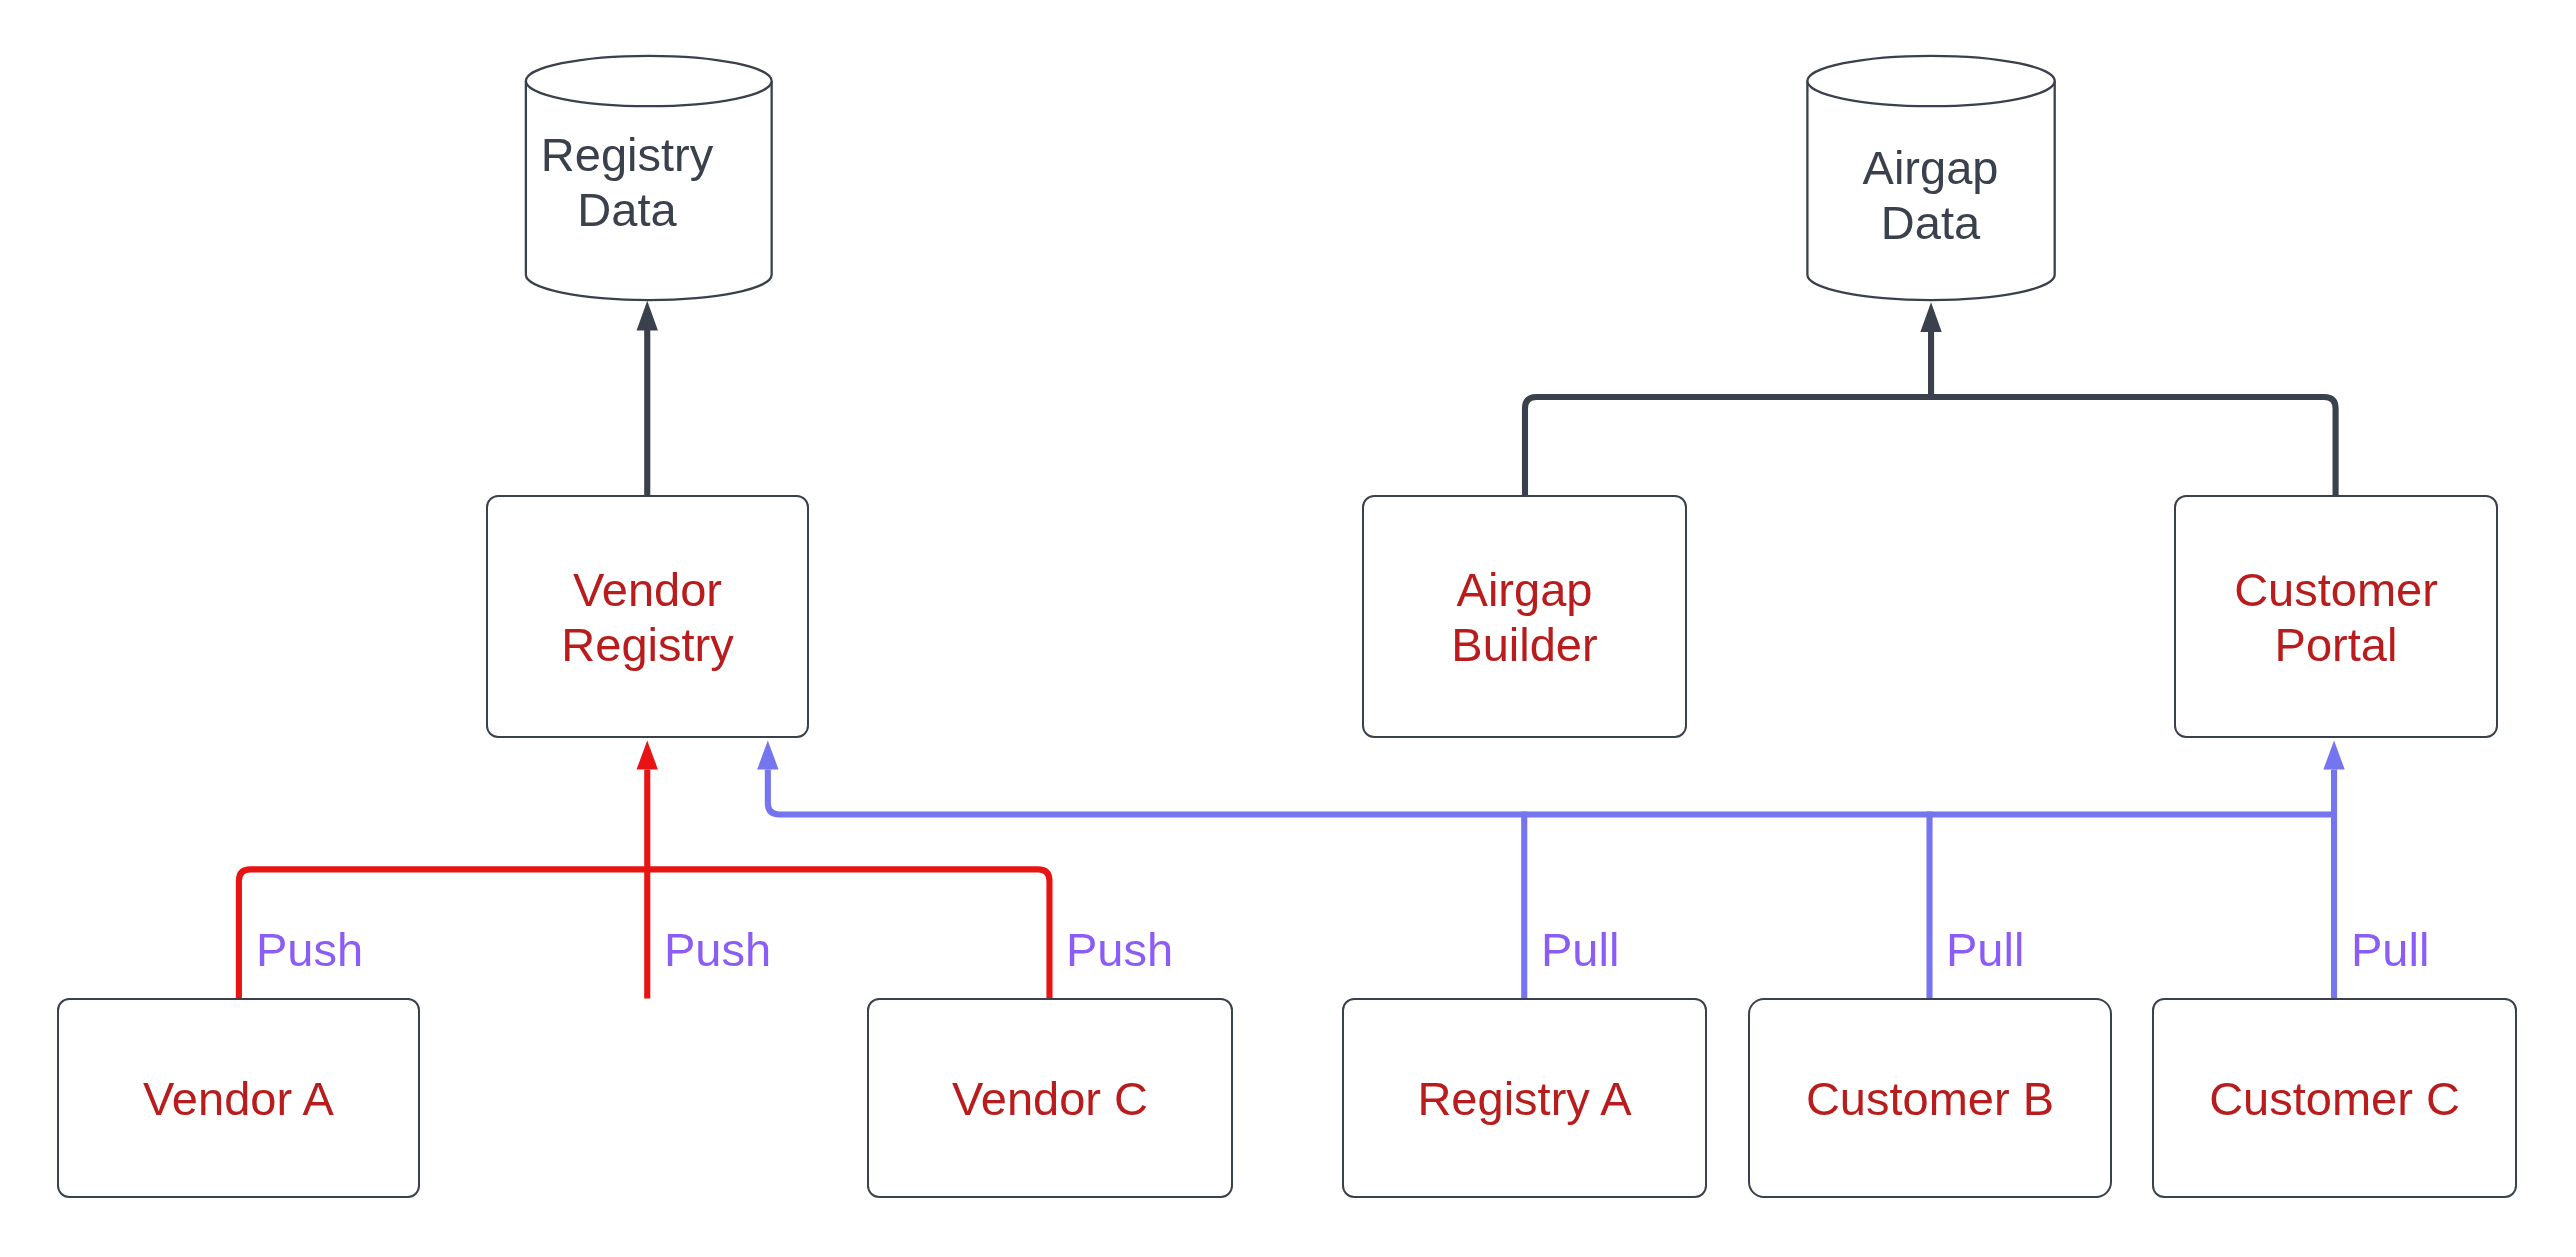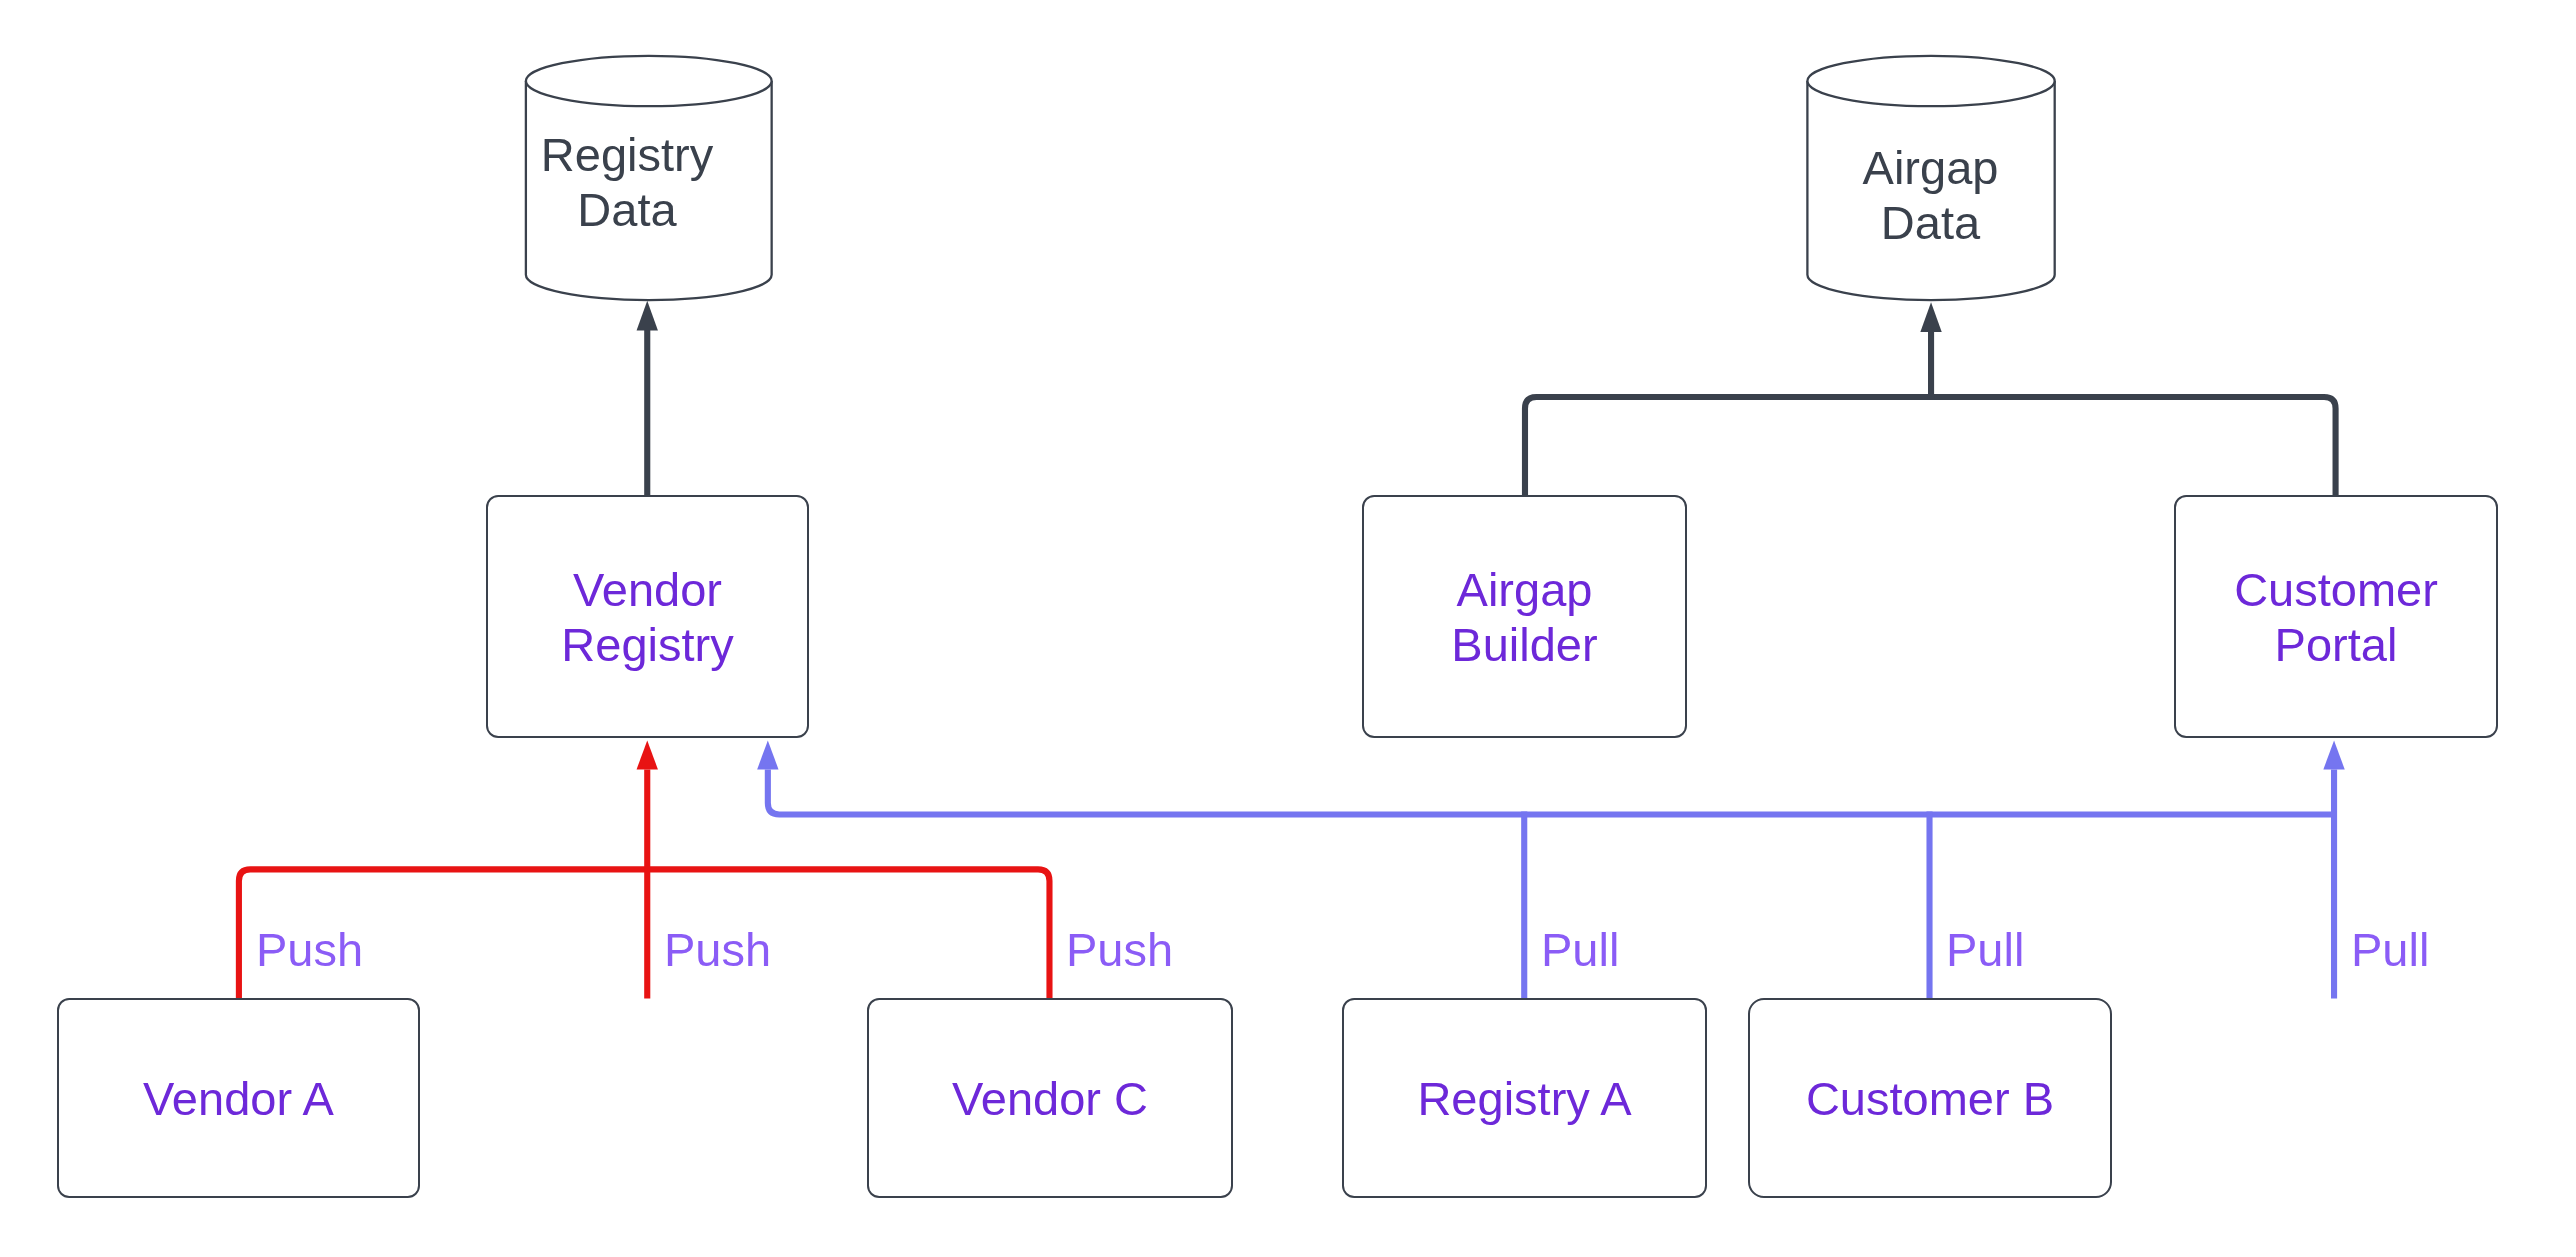--- a/index.html
+++ b/index.html
@@ -28,21 +28,21 @@
     box-sizing: border-box;
     background: #ffffff;
     border: 2.3px solid #3a414c;
     border-radius: 12.2px;
     display: flex;
     align-items: center;
     justify-content: center;
     text-align: center;
     font-size: 47px;
     line-height: 55px;
-    color: #6d28d9;
+    color: #b91c1c;
   }
   .node span { display: block; }
   
   #node-vendor-registry { left: 486px;  top: 495px; width: 323px; height: 243px; }
   #node-airgap-builder  { left: 1362px; top: 495px; width: 325px; height: 243px; }
   #node-customer-portal { left: 2174px; top: 495px; width: 324px; height: 243px; }
   
   .node.leaf { height: 200px; top: 998px; }
   #node-vendor-a   { left: 57px;   width: 363px; }
   #node-vendor-b   { left: 462px;  width: 365px; }
@@ -149,20 +149,23 @@
   </div>
   <div class="node leaf" id="node-vendor-c">
     <span>Vendor C</span>
   </div>
   <div class="node leaf" id="node-customer-a">
     <span>Registry A</span>
   </div>
   <div class="node leaf" id="node-customer-b">
     <span>Customer B</span>
   </div>
+  <div class="node leaf" id="node-customer-c">
+    <span>Customer C</span>
+  </div>
 
   <div class="edge-label" id="push-label-a">Push</div>
   <div class="edge-label" id="push-label-b">Push</div>
   <div class="edge-label" id="push-label-c">Push</div>
   <div class="edge-label" id="pull-label-a">Pull</div>
   <div class="edge-label" id="pull-label-b">Pull</div>
   <div class="edge-label" id="pull-label-c">Pull</div>
 
 </div>
 

